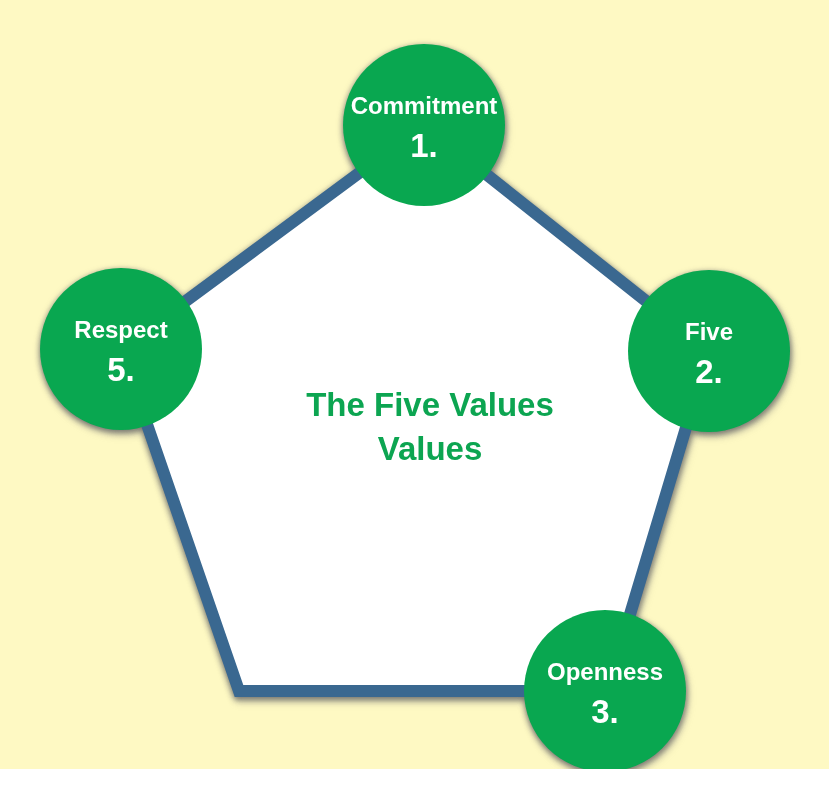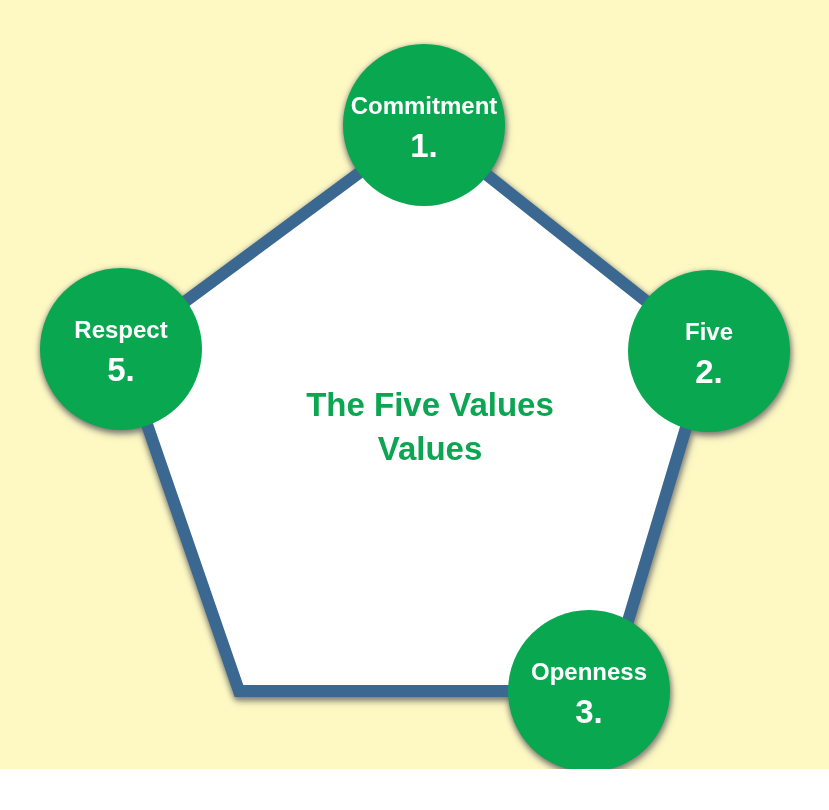--- a/index.html
+++ b/index.html
@@ -55,21 +55,21 @@
     margin-top: 6px;
   }
   .node .node-number {
     color: #ffffff;
     font-size: 33px;
     font-weight: bold;
     line-height: 38px;
   }
   .node-commitment { left: 343px; top: 44px; }
   .node-focus      { left: 628px; top: 270px; }
-  .node-openness   { left: 508px; top: 610px; }
+  .node-openness   { left: 524px; top: 610px; }
   .node-respect    { left: 158px; top: 610px; }
   .node-courage    { left: 40px;  top: 268px; }
 
   .center-title {
     position: absolute;
     left: 280px;
     top: 383px;
     width: 300px;
     text-align: center;
     color: var(--title-green, #0CA551);

